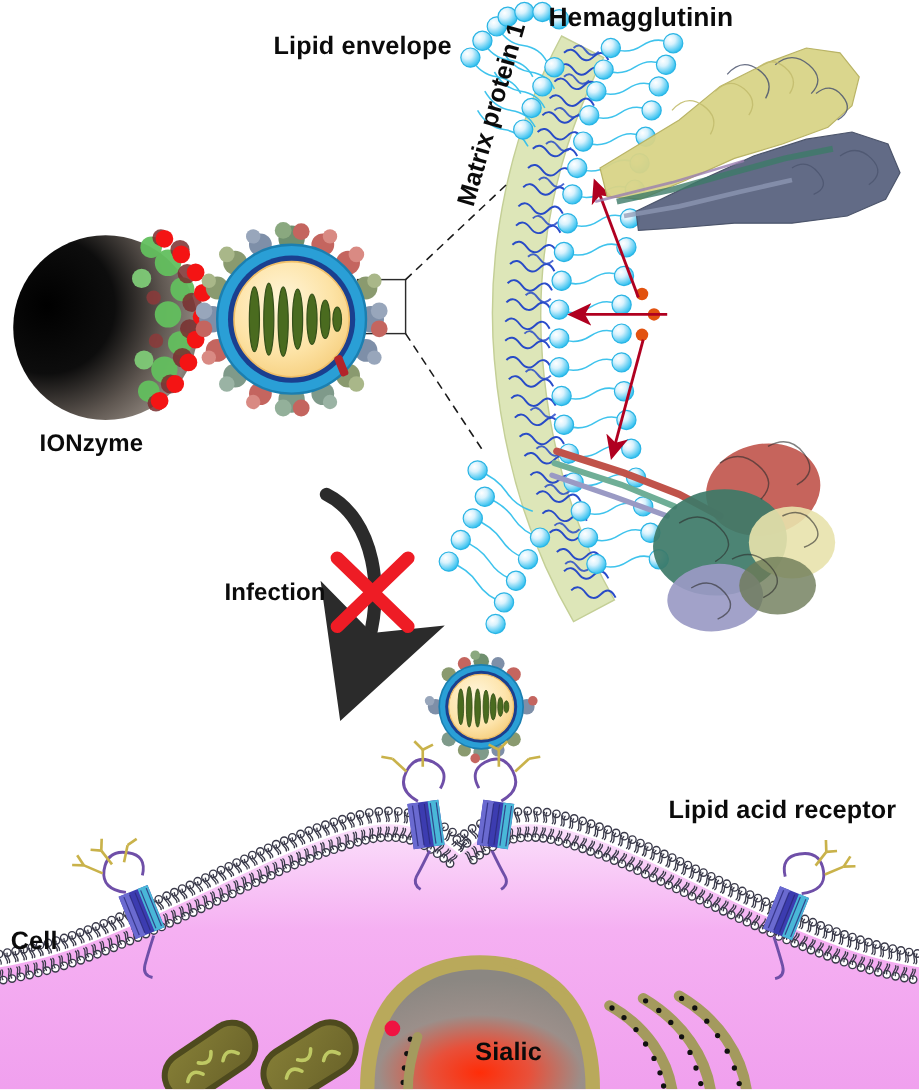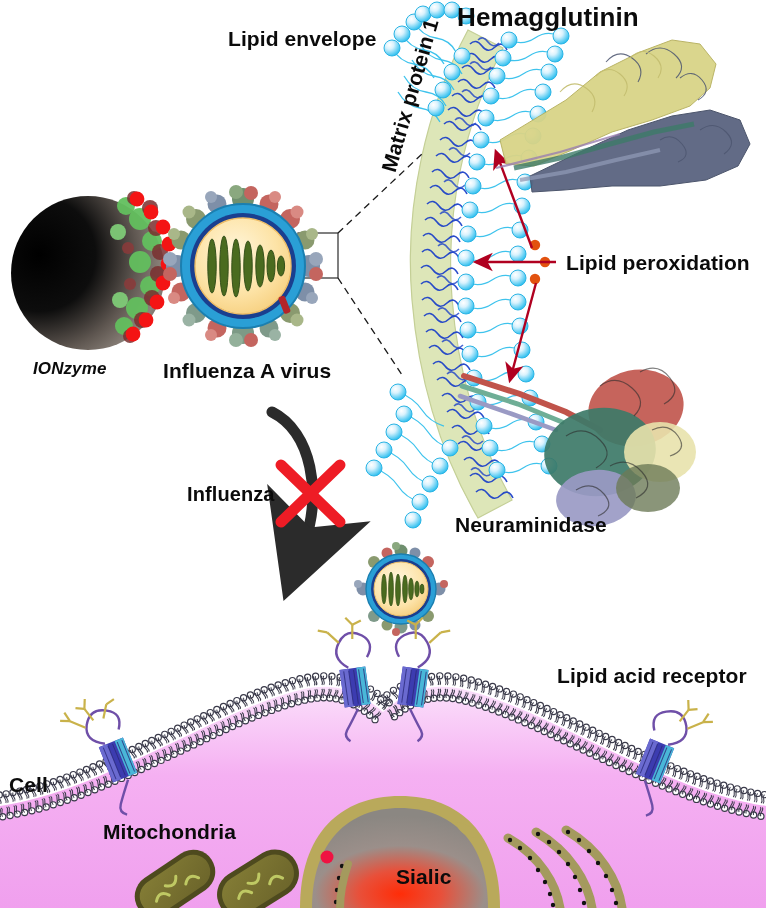--- a/index.html
+++ b/index.html
@@ -1,24 +1,24 @@
 <!DOCTYPE html>
 <html><head>
 <meta charset="utf-8">
 <style>
   html,body{margin:0;padding:0;background:#fff;}
   body{width:766px;height:908px;font-family:"Liberation Sans",sans-serif;}
   #stage{position:relative;width:766px;height:908px;overflow:hidden;background:#ffffff;}
   #stage > svg{position:absolute;left:0;top:0;}
   .lbl{position:absolute;font-family:"Liberation Sans",sans-serif;font-weight:bold;color:#0b0b0b;white-space:nowrap;letter-spacing:.1px;}
   .lbl-lipid-env{left:228px;top:27px;font-size:21px;text-align:center;}
-  .lbl-hemag{left:457px;top:2px;font-size:26px;}
+  .lbl-hemag{left:457px;top:2px;font-size:22px;}
   .lbl-lipperox{left:566px;top:251px;font-size:21px;}
   .lbl-neura{left:455px;top:513px;font-size:21px;}
-  .lbl-ionzyme{left:33px;top:359px;font-size:17px;font-style:italic;}
+  .lbl-ionzyme{left:33px;top:359px;font-size:20px;}
   .lbl-influenza{left:163px;top:359px;font-size:21px;}
   .lbl-infection{left:187px;top:483px;font-size:20px;}
   .lbl-matrix{left:377px;top:168px;font-size:21px;transform:rotate(-74deg);transform-origin:0 0;}
   .lbl-sialic{left:557px;top:664px;font-size:21px;}
   .lbl-cell{left:9px;top:755px;font-size:21px;margin-top:18px;}
   .lbl-mito{left:103px;top:820px;font-size:21px;}
   .lbl-nucleus{left:396px;top:865px;font-size:21px;}
 </style>
 </head>
 <body>
@@ -1357,23 +1357,19 @@
           </g>
         </g>
       </g>
     </g>
 
     </g>
   </svg>
 
   <div class="lbl lbl-lipid-env">Lipid envelope</div>
   <div class="lbl lbl-hemag">Hemagglutinin</div>
-  <div class="lbl lbl-lipperox">Lipid peroxidation</div>
-  <div class="lbl lbl-neura">Neuraminidase</div>
   <div class="lbl lbl-matrix">Matrix protein 1</div>
   <div class="lbl lbl-ionzyme">IONzyme</div>
-  <div class="lbl lbl-influenza">Influenza A virus</div>
-  <div class="lbl lbl-infection">Influenza</div>
+  <div class="lbl lbl-infection">Infection</div>
   <div class="lbl lbl-sialic">Lipid acid receptor</div>
   <div class="lbl lbl-cell">Cell</div>
-  <div class="lbl lbl-mito">Mitochondria</div>
   <div class="lbl lbl-nucleus">Sialic</div>
 </div>
 
 </body></html>

